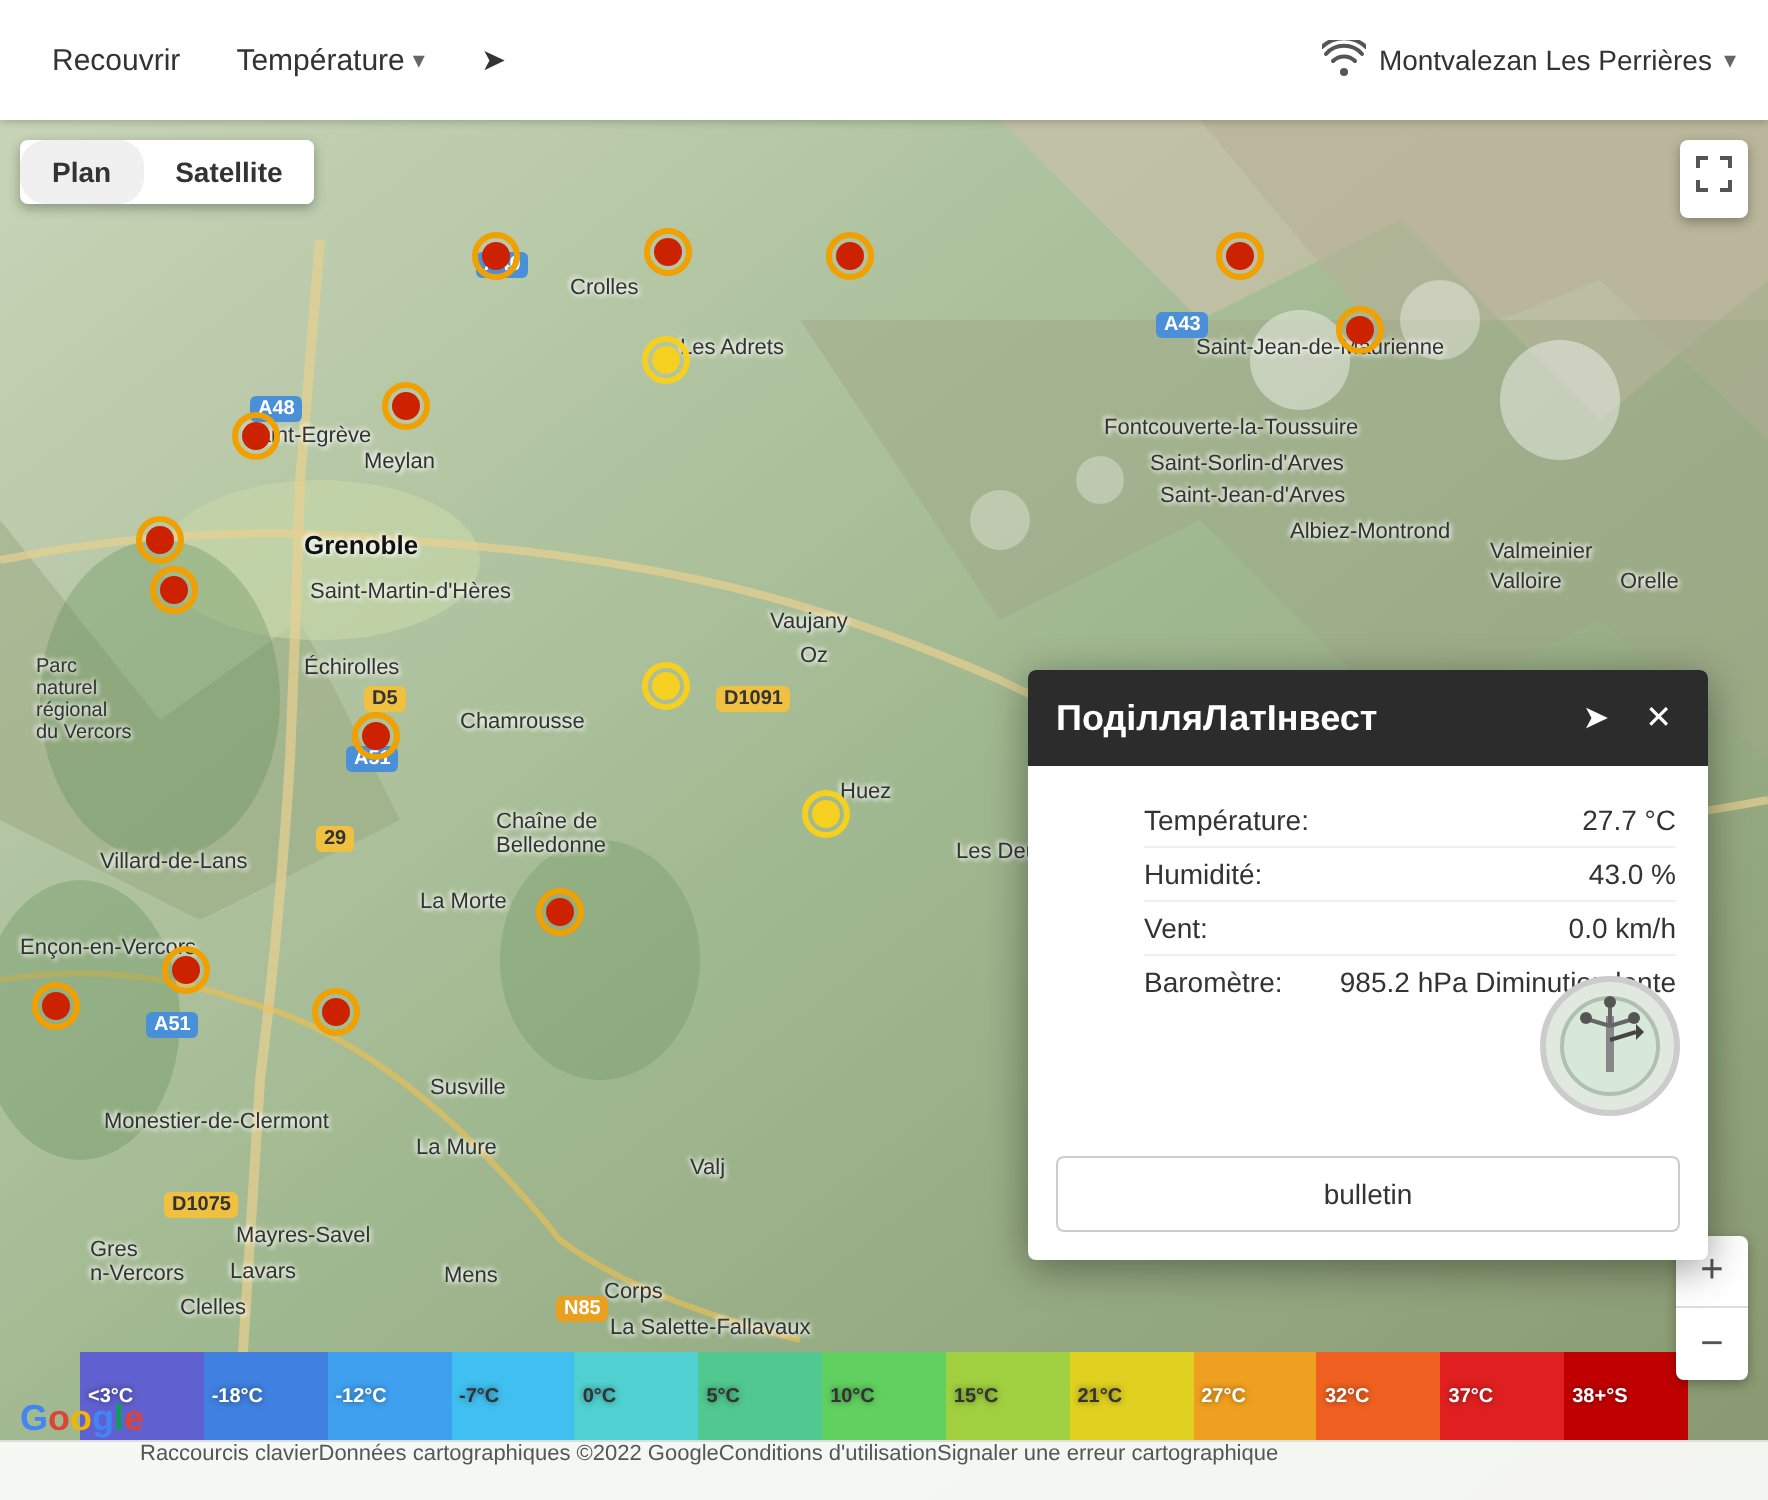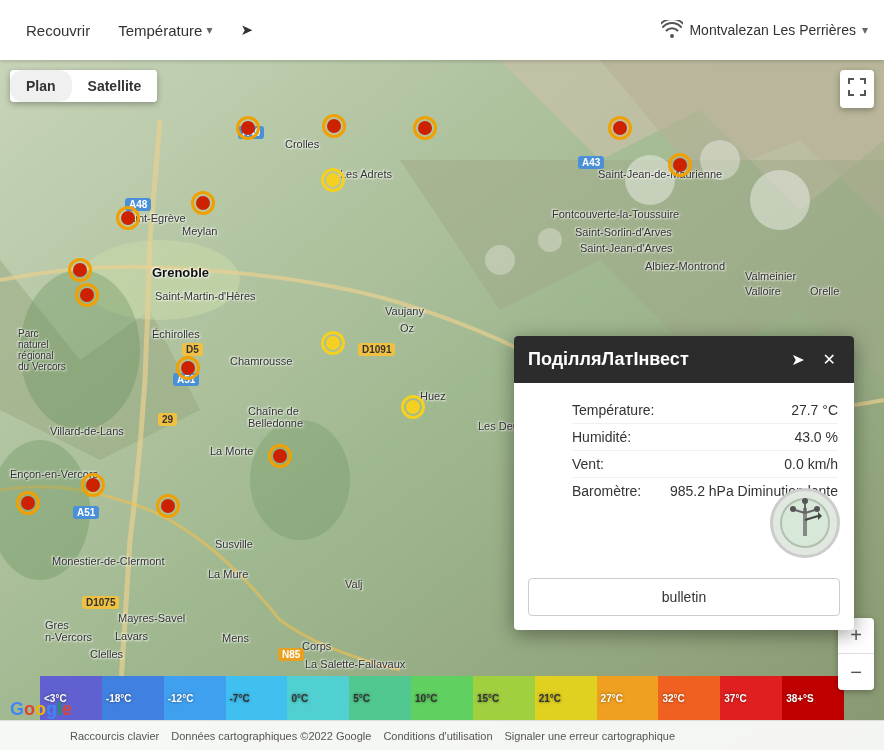--- a/index.html
+++ b/index.html
@@ -134,22 +134,22 @@
     #google-logo span:nth-child(1) { color: #4285f4; }
     #google-logo span:nth-child(2) { color: #db4437; }
     #google-logo span:nth-child(3) { color: #f4b400; }
     #google-logo span:nth-child(4) { color: #4285f4; }
     #google-logo span:nth-child(5) { color: #0f9d58; }
     #google-logo span:nth-child(6) { color: #db4437; }
 
     
     #bottom-bar {
       position: absolute; bottom: 0; left: 0; width: 884px; height: 30px;
-      background: rgba(255,255,255,0.9); display: flex; align-items: center;
-      gap: 12px; padding: 0 70px; z-index: 100; font-size: 11px; color: #555;
+      background: rgba(255,255,255,0.9); display: flex; 
+      padding: 0 70px; z-index: 100; font-size: 11px; color: #555;
       border-top: 1px solid #ddd;
     }
     .bottom-link { cursor: pointer; text-decoration: none; color: #555; }
 
     
     #temp-scale {
       position: absolute; bottom: 30px; left: 0; right: 40px;
       height: 44px; display: flex; align-items: stretch;
       z-index: 50; margin-left: 40px;
     }

